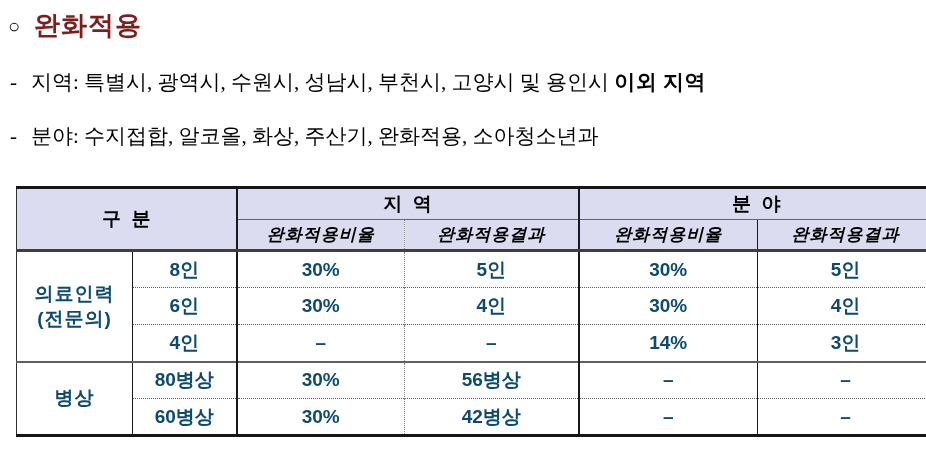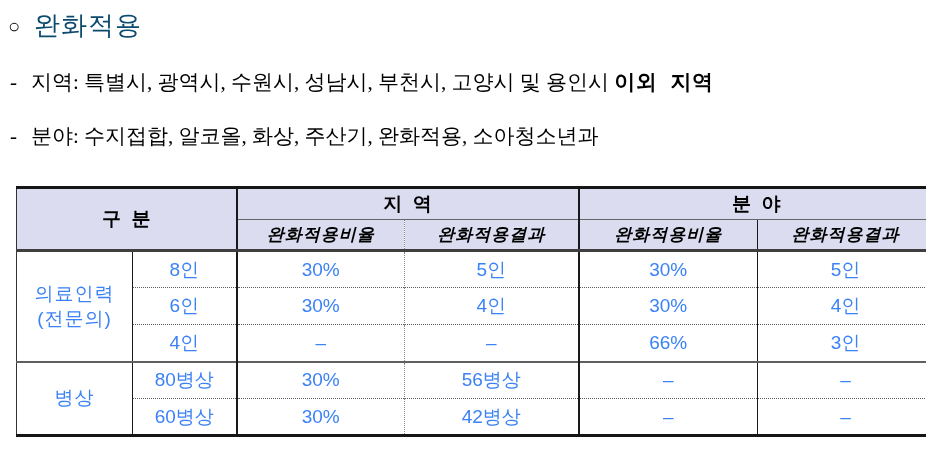--- a/index.html
+++ b/index.html
@@ -9,45 +9,45 @@
   
   .heading {
     position: absolute; top: 8px; left: 8px;
     display: flex; align-items: center; gap: 14px;
     font-family: "Liberation Sans", sans-serif;
   }
   .heading .circle {
     font-size: 20px; line-height: 1; color: #000; font-weight: 400;
   }
   .heading .heading-text {
-    font-size: 26px; font-weight: 400; letter-spacing: 1px; color: #0c4a6e;
+    font-size: 26px; font-weight: 700; letter-spacing: 1px; color: #7f1d1d;
   }
   .bullet-line {
     position: absolute; left: 10px;
     display: flex; gap: 14px; align-items: baseline;
     font-family: "Liberation Serif", "DejaVu Serif", serif;
     font-size: 21px; color: #000; white-space: nowrap;
   }
   .bullet-line .dash { font-size: 21px; }
-  .bullet-line .bold { font-weight: 700; font-family: Liberation Mono, monospace; letter-spacing: 0.5px; }
+  .bullet-line .bold { font-weight: 700; font-family: Liberation Serif, serif; letter-spacing: 0.5px; }
   #bullet-region { top: 68px; }
   #bullet-field  { top: 122px; }
 
   
   table.relax-table {
     position: absolute; top: 186px; left: 16px;
     width: 917px; border-collapse: collapse; table-layout: fixed;
     border-top: 3px solid #151515;
     border-bottom: 3px solid #151515;
     border-left: 1px solid #333;
     border-right: 1px solid #333;
   }
   .relax-table th, .relax-table td {
     text-align: center; vertical-align: middle; padding: 0;
-    font-size: 19px; font-weight: 400; color: #3b82f6;
+    font-size: 19px; font-weight: 700; color: #0c4a6e;
     overflow: hidden; white-space: pre;
   }
   .relax-table thead th {
     background: #dcdcf0; font-weight: 700; color: #000;
   }
   tr.hrow1 { height: 32px; }
   tr.hrow2 { height: 31px; font-style: italic; }
   tr.brow  { height: 37px; }
 
   th.gubun  { font-size: 19px; }
@@ -123,21 +123,21 @@
       <td class="subcat v-thin">6인</td>
       <td class="v-solid">30%</td>
       <td class="v-dot">4인</td>
       <td class="v-solid">30%</td>
       <td class="v-thin">4인</td>
     </tr>
     <tr class="brow dotted-top">
       <td class="subcat v-thin">4인</td>
       <td class="v-solid">–</td>
       <td class="v-dot">–</td>
-      <td class="v-solid">66%</td>
+      <td class="v-solid">14%</td>
       <td class="v-thin">3인</td>
     </tr>
     <tr class="brow group-sep">
       <td class="rowlabel" rowspan="2"><div>병상</div><div></div></td>
       <td class="subcat v-thin">80병상</td>
       <td class="v-solid">30%</td>
       <td class="v-dot">56병상</td>
       <td class="v-solid">–</td>
       <td class="v-thin">–</td>
     </tr>

